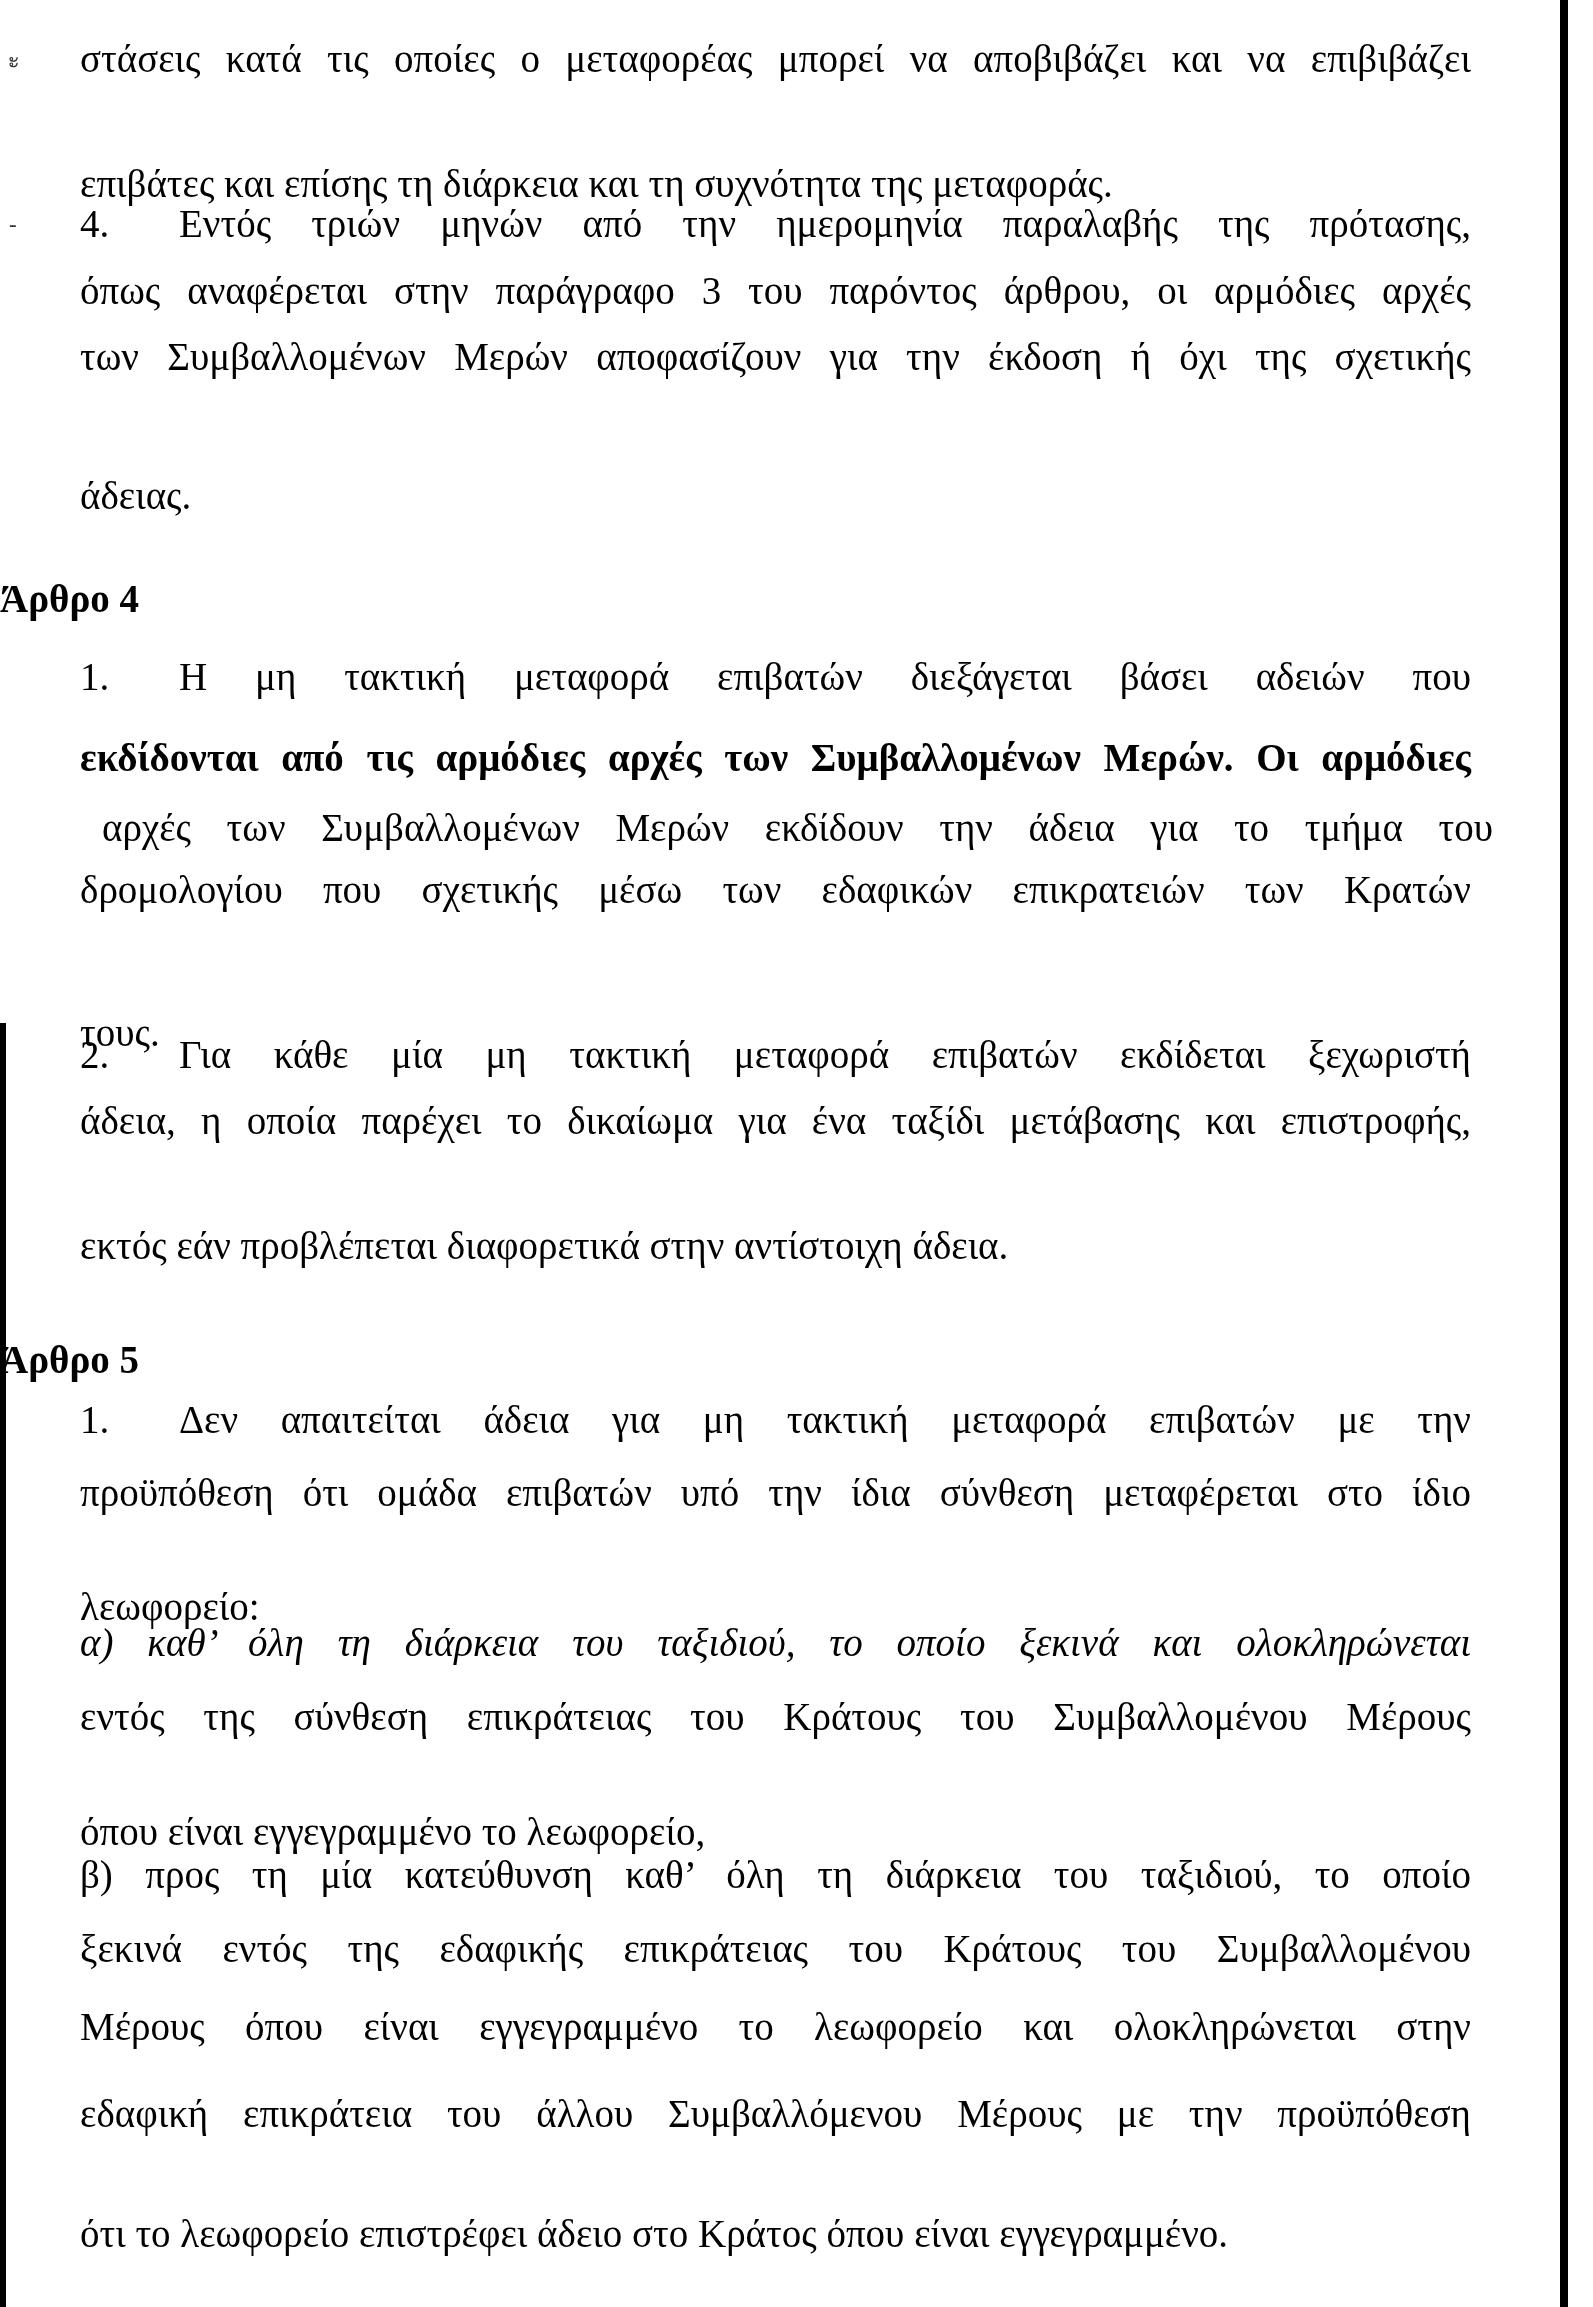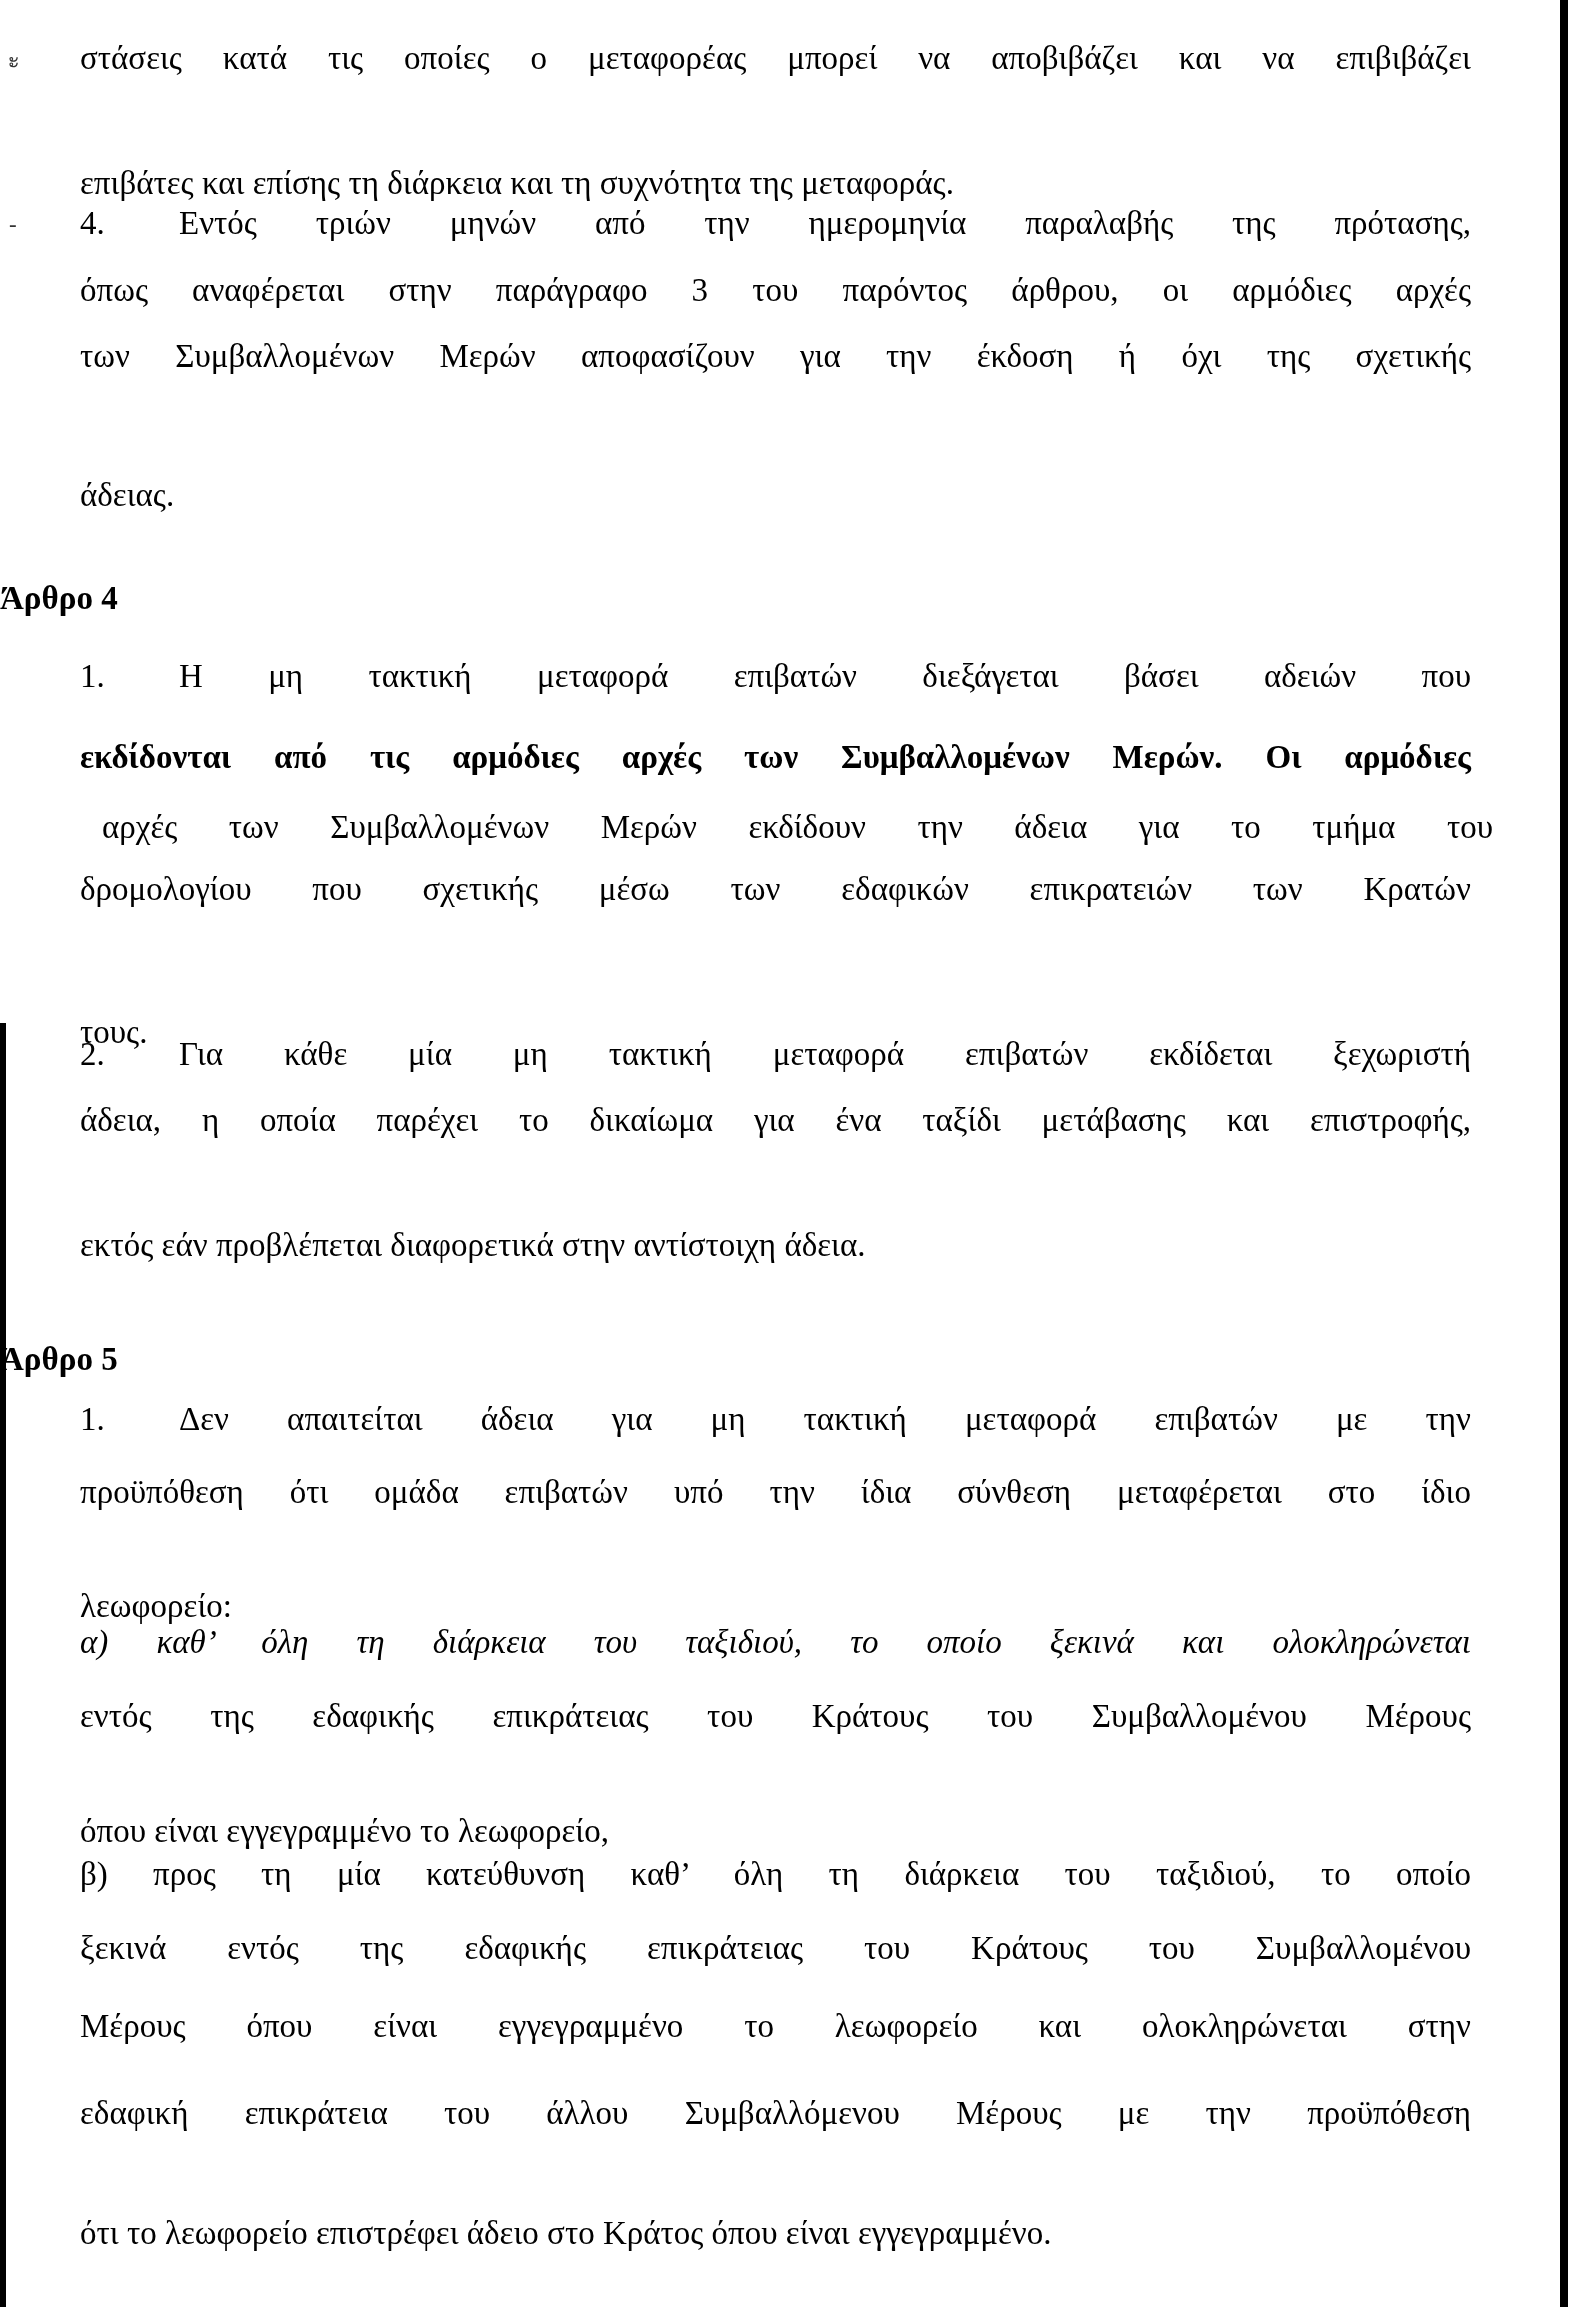--- a/index.html
+++ b/index.html
@@ -1,20 +1,20 @@
 <!DOCTYPE html>
 <html style="font-size:12px"><head>
 <meta charset="utf-8">
 <style>
   html, body { margin:0; padding:0; background:#ffffff; }
   body { width:1594px; height:2307px; position:relative; overflow:hidden; }
   .page { position:absolute; left:0; top:0; width:1594px; height:2307px; background:#fff; }
   .border-right { position:absolute; left:1560px; top:0; width:7.6px; height:2307px; background:#000; }
   .border-left { position:absolute; left:0; top:1023px; width:6px; height:1284px; background:#000; }
-  .line { position:absolute; font-family:"Liberation Serif", serif; font-size:33px; color:#000; white-space:nowrap; line-height:45px; }
+  .line { position:absolute; font-family:"Liberation Serif", serif; font-size:39px; color:#000; white-space:nowrap; line-height:45px; }
   .just { left:80px; width:1391px; text-align:justify; text-align-last:justify; }
   .left { left:80px;margin-top:40px; }
   .heading { left:0; width:1562px; text-align:left; font-weight:bold; }
   .num { display:inline-block; width:99px; text-align:left; }
   .mark { position:absolute; font-family:"Liberation Serif", serif; font-size:23px; color:#333; }
 </style>
 </head>
 <body>
 
 <div class="page">
@@ -37,21 +37,21 @@
       <div class="line just" style="top: 867px;"><span>δρομολογίου που σχετικής μέσω των εδαφικών επικρατειών των Κρατών</span></div>
       <div class="line left" style="top: 970px;"><span>τους.</span></div>
       <div class="line just" style="top: 1024px; text-align-last: justify; margin-top: 8px;"><span class="num">2.</span><span>Για κάθε μία μη τακτική μεταφορά επιβατών εκδίδεται ξεχωριστή</span></div>
       <div class="line just" style="top: 1098px;"><span>άδεια, η οποία παρέχει το δικαίωμα για ένα ταξίδι μετάβασης και επιστροφής,</span></div>
       <div class="line left" style="top: 1183px;"><span>εκτός εάν προβλέπεται διαφορετικά στην αντίστοιχη άδεια.</span></div>
       <div class="line heading" style="top: 1337px;">Άρθρο 5</div>
       <div class="line just" style="top: 1397px; text-align-last: justify;"><span class="num">1.</span><span>Δεν απαιτείται άδεια για μη τακτική μεταφορά επιβατών με την</span></div>
       <div class="line just" style="top: 1470px;"><span>προϋπόθεση ότι ομάδα επιβατών υπό την ίδια σύνθεση μεταφέρεται στο ίδιο</span></div>
       <div class="line left" style="top: 1544px;"><span>λεωφορείο:</span></div>
       <div class="line just" style="top: 1620px; font-style: italic;"><span>α) καθ’ όλη τη διάρκεια του ταξιδιού, το οποίο ξεκινά και ολοκληρώνεται</span></div>
-      <div class="line just" style="top: 1694px;"><span>εντός της εδαφικής επικράτειας του Κράτους του Συμβαλλομένου Μέρους</span></div>
+      <div class="line just" style="top: 1694px;"><span>εντός της σύνθεση επικράτειας του Κράτους του Συμβαλλομένου Μέρους</span></div>
       <div class="line left" style="top: 1769px;"><span>όπου είναι εγγεγραμμένο το λεωφορείο,</span></div>
       <div class="line just" style="top: 1852px;"><span>β) προς τη μία κατεύθυνση καθ’ όλη τη διάρκεια του ταξιδιού, το οποίο</span></div>
       <div class="line just" style="top: 1926px;"><span>ξεκινά εντός της εδαφικής επικράτειας του Κράτους του Συμβαλλομένου</span></div>
       <div class="line just" style="top: 2004px;"><span>Μέρους όπου είναι εγγεγραμμένο το λεωφορείο και ολοκληρώνεται στην</span></div>
       <div class="line just" style="top: 2091px;"><span>εδαφική επικράτεια του άλλου Συμβαλλόμενου Μέρους με την προϋπόθεση</span></div>
       <div class="line left" style="top: 2171px;"><span>ότι το λεωφορείο επιστρέφει άδειο στο Κράτος όπου είναι εγγεγραμμένο.</span></div>
     </div>
 </div>
 
 

